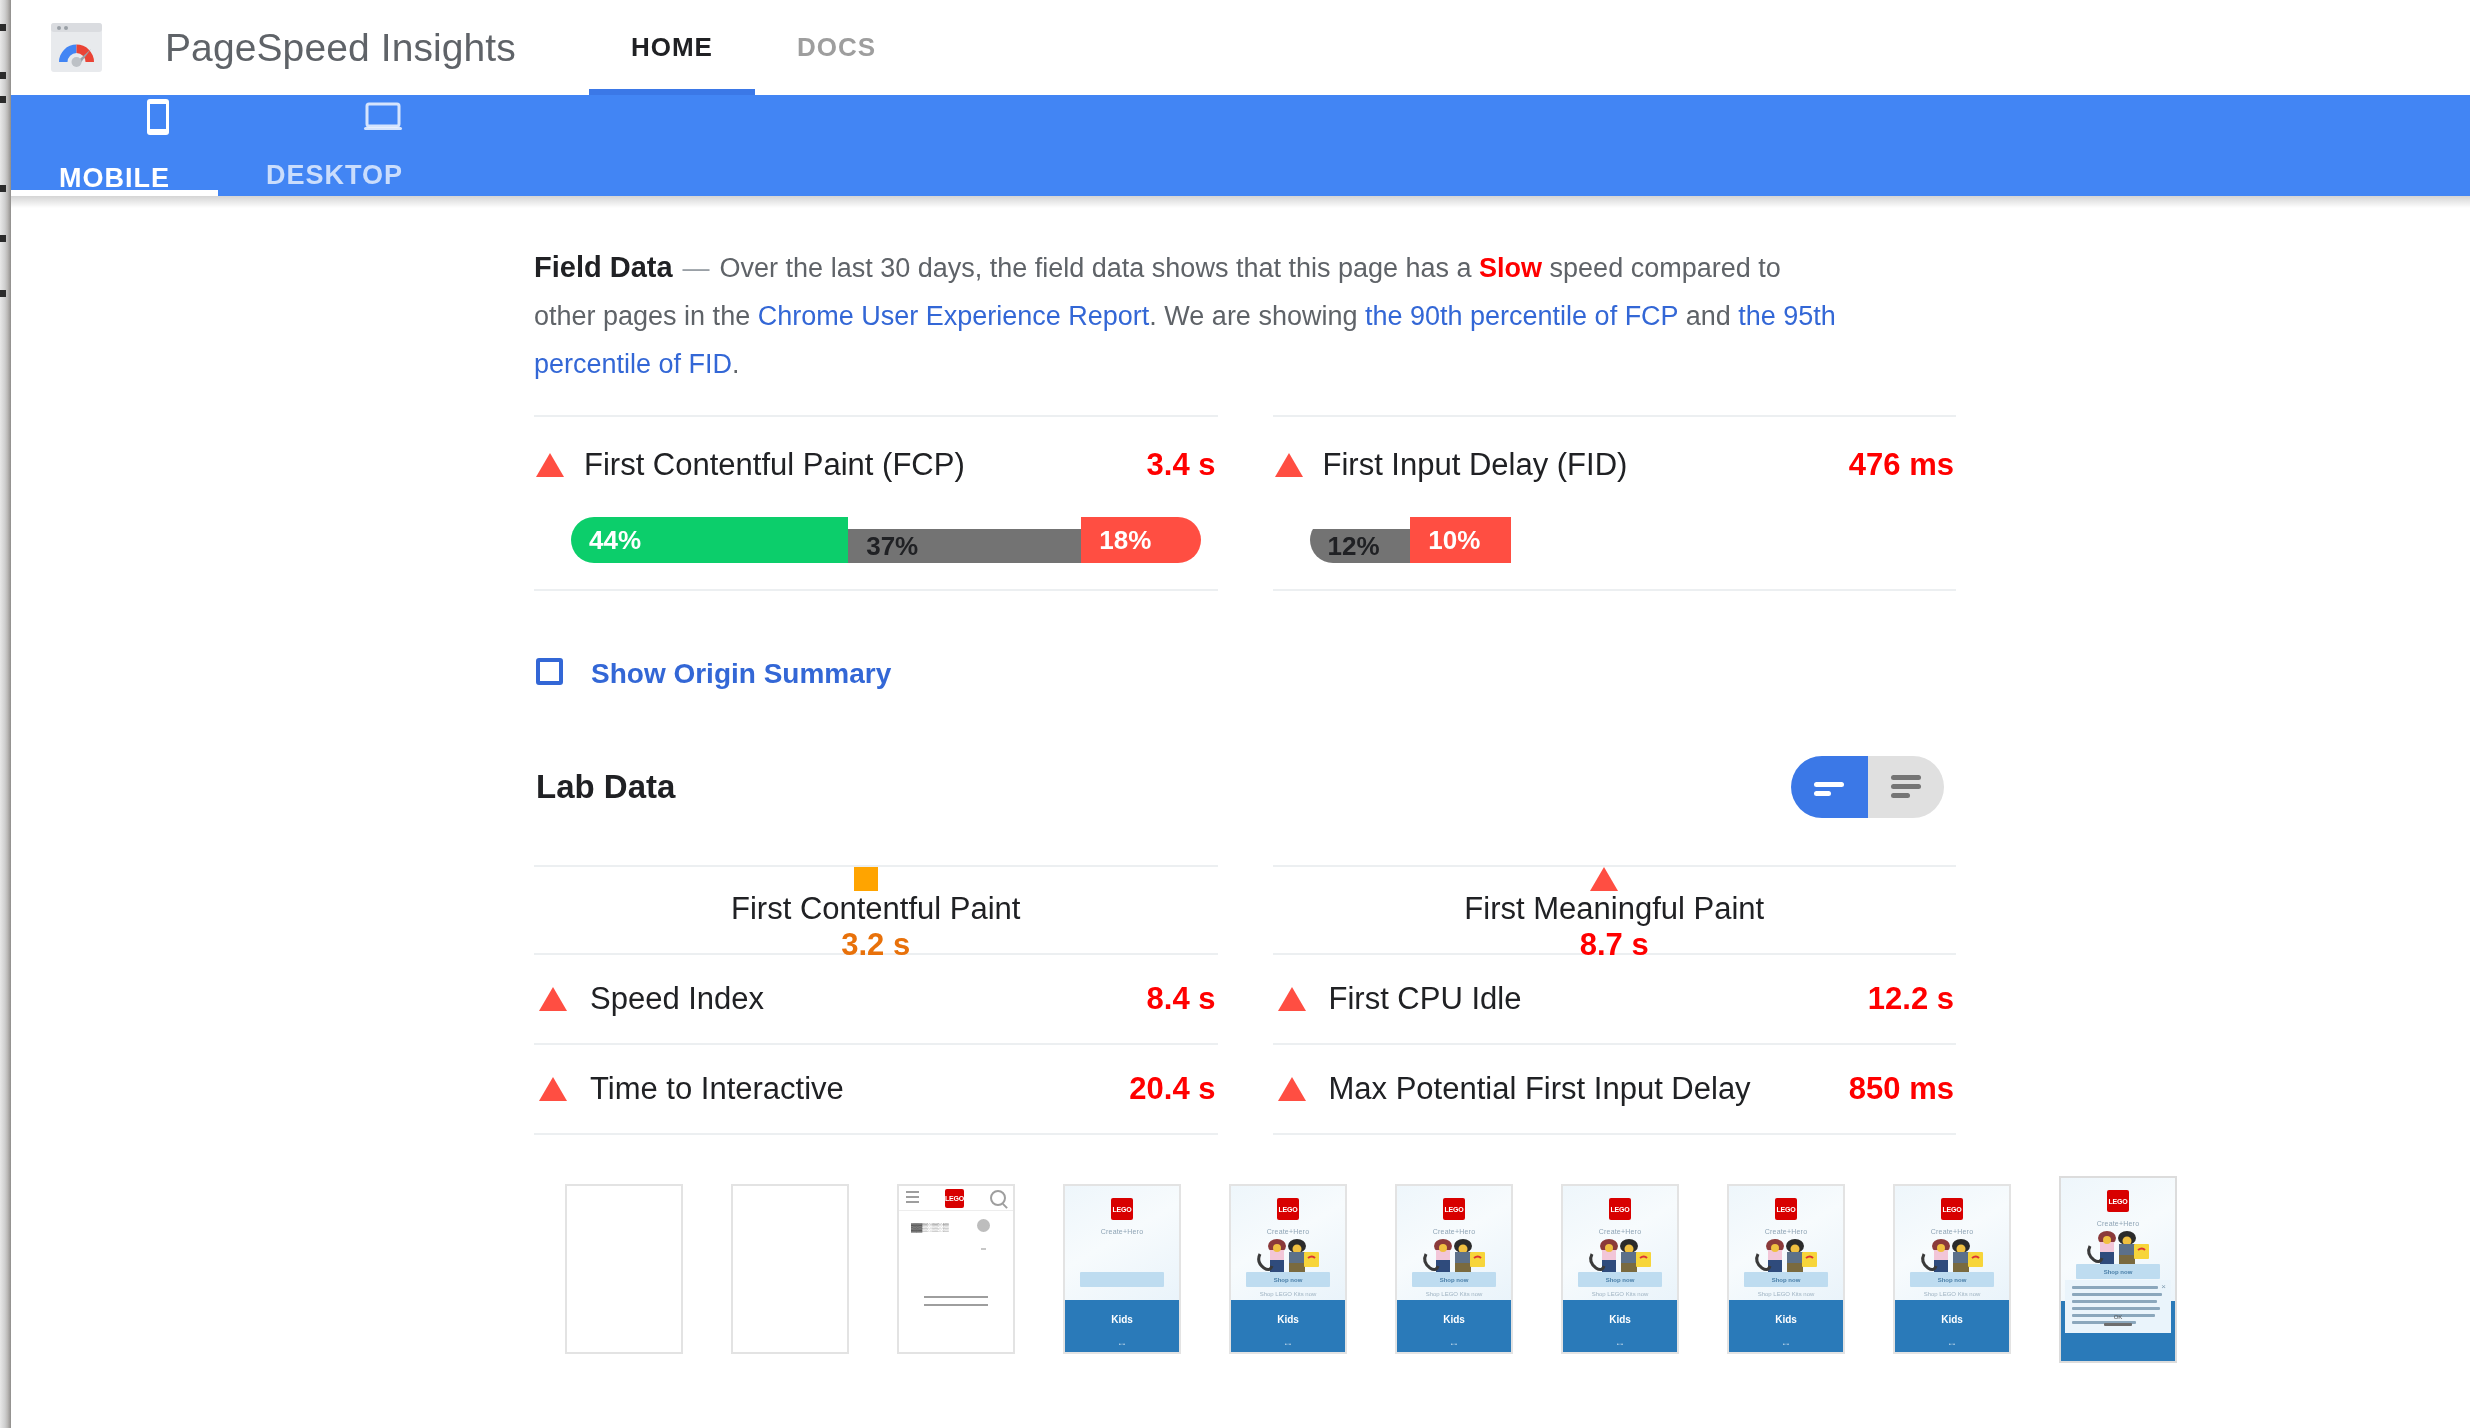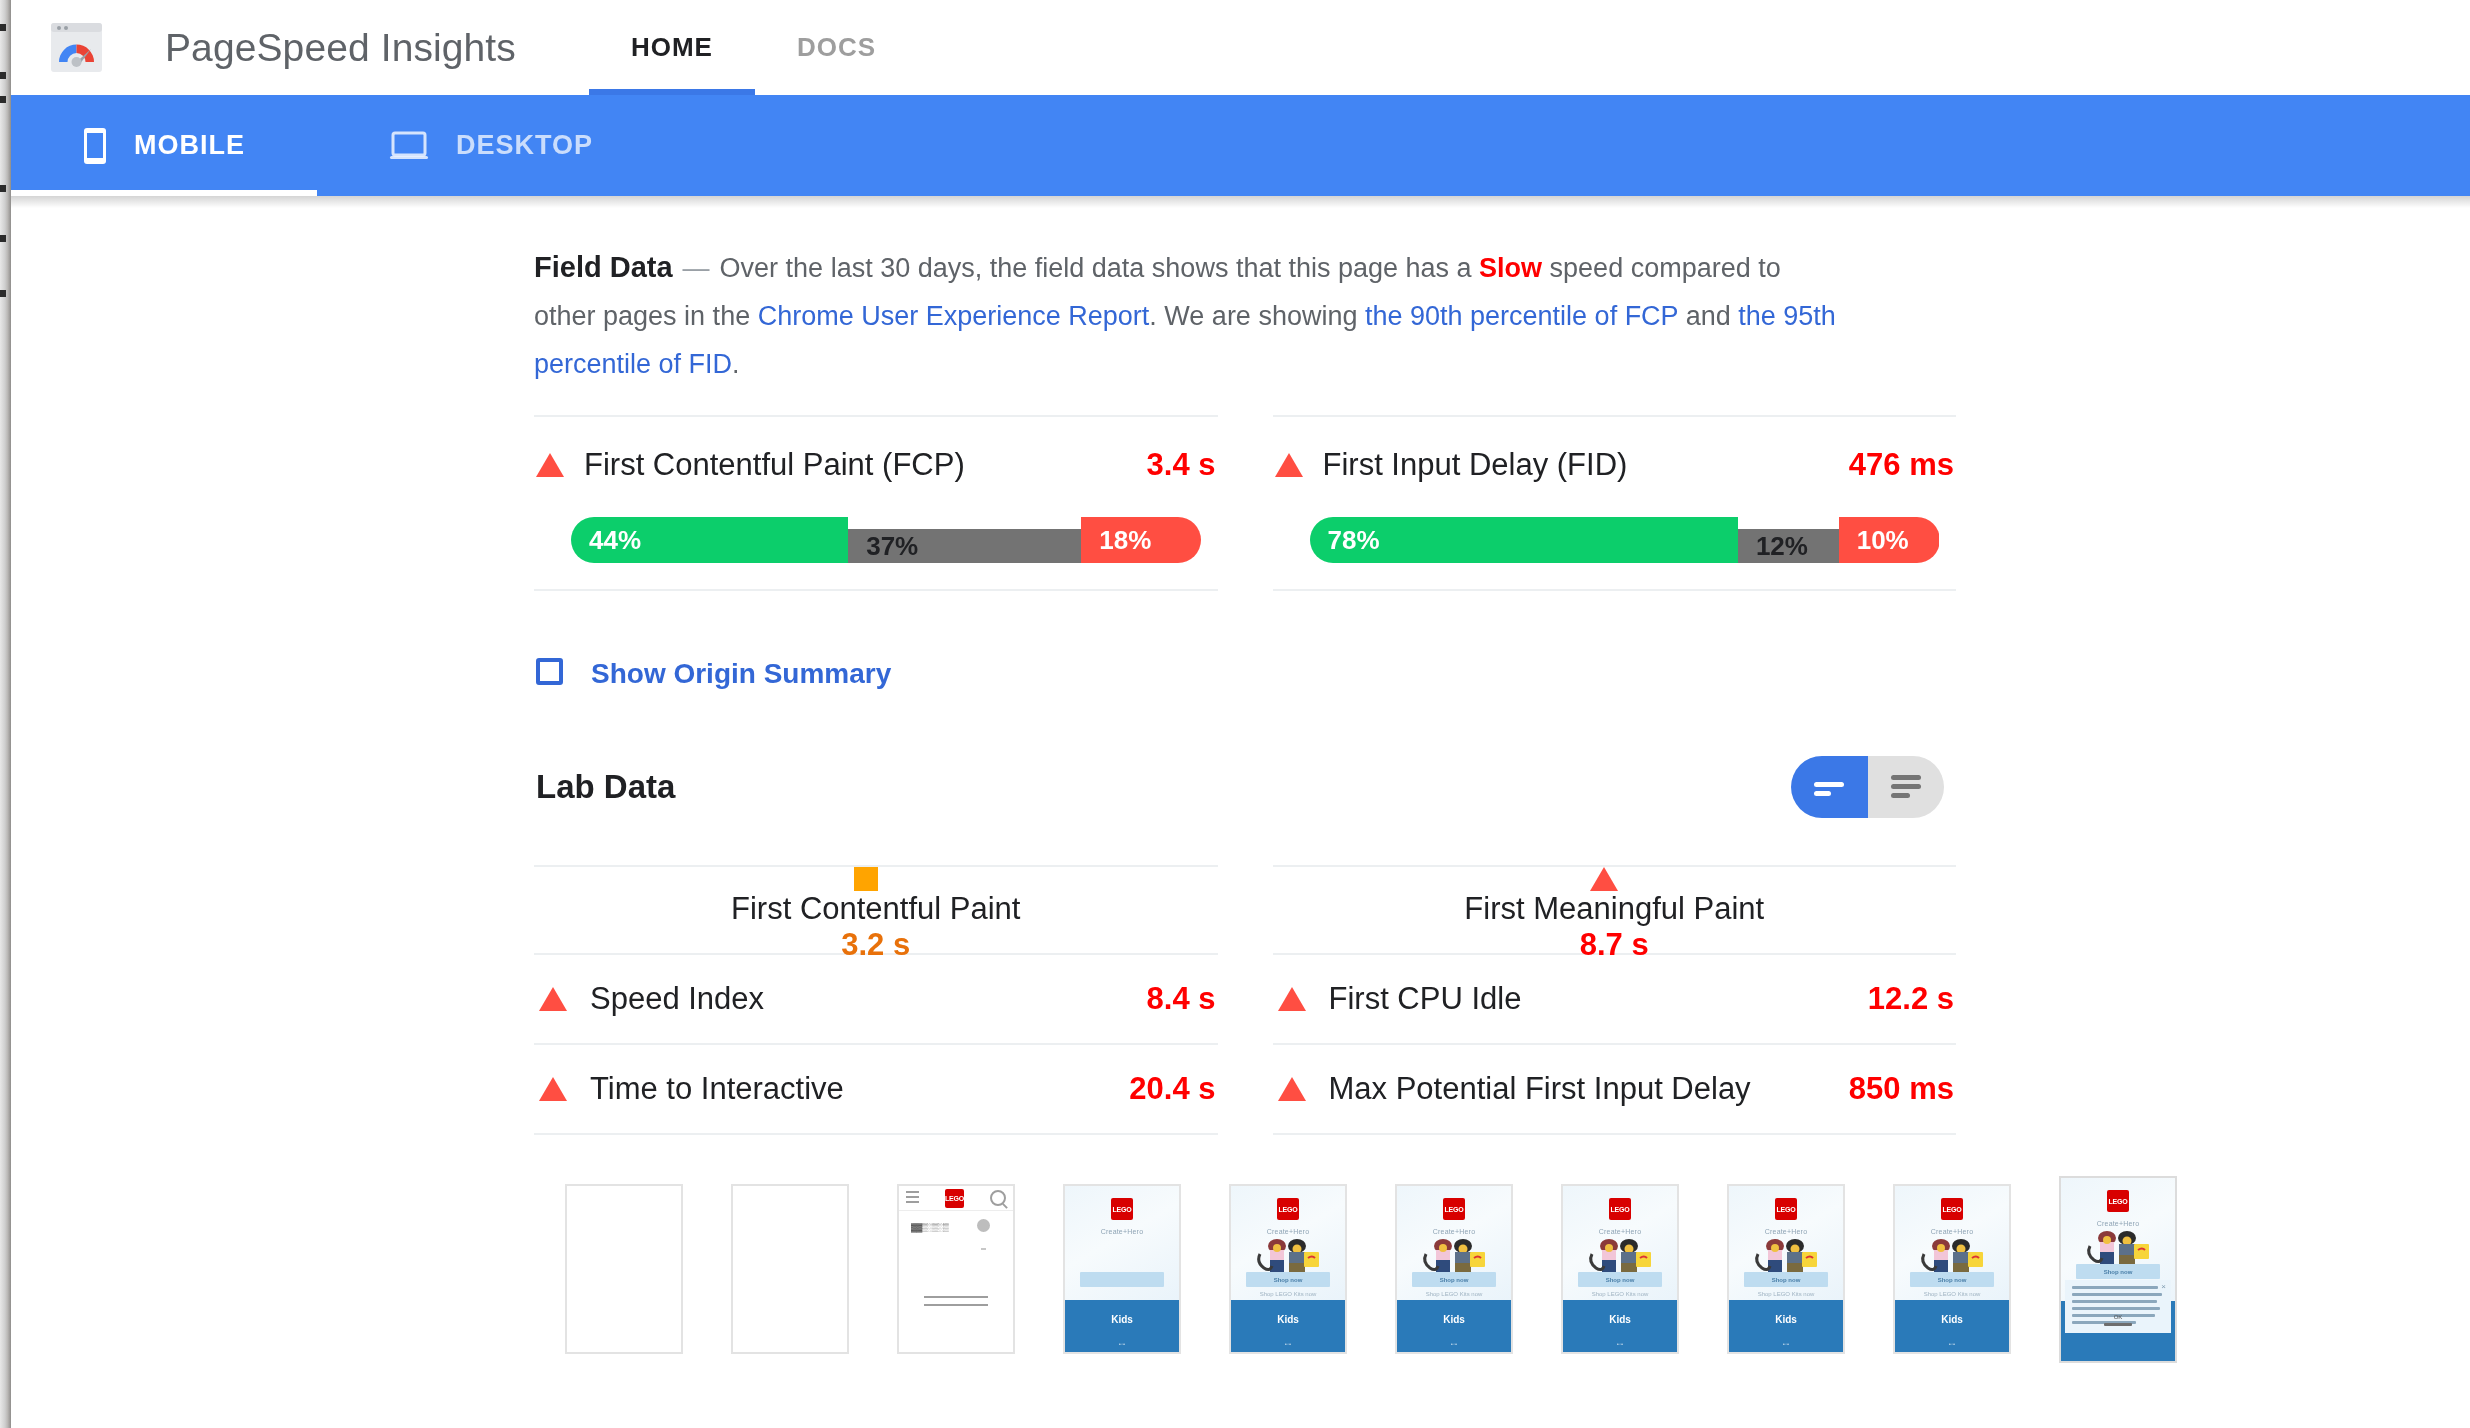--- a/index.html
+++ b/index.html
@@ -95,32 +95,33 @@
     position: absolute;
     left: 11px; top: 95px;
     width: 2459px; height: 101px;
     background: #4285f4;
     display: flex;
     align-items: stretch;
     box-sizing: border-box;
   }
   .device-tab {
     display: flex;
-    align-items: center;
+    align-items: flex-end;
     justify-content: center;
     gap: 27px;
     height: 101px;
-    padding: 0 72px;
+    padding: 0 48px;
     position: relative;
     cursor: pointer;
     color: rgba(255,255,255,.72);
     font-size: 27px;
     font-weight: 700;
     letter-spacing: 1.0px;
     box-sizing: border-box;
+    flex-direction: column;
   }
   .device-tab.active { color: #ffffff; }
   .device-tab.active::after {
     content: "";
     position: absolute;
     left: 0; right: 0; bottom: 0;
     height: 6px;
     background: #ffffff;
   }
   .device-tab .dev-icon { display: flex; align-items: center; }
@@ -484,21 +485,20 @@
       </div>
     </section>
 
     <section class="metric-card">
       <div class="metric-head">
         <span class="tri"></span>
         <span class="metric-name">First Input Delay (FID)</span>
         <span class="metric-val">476 ms</span>
       </div>
       <div class="dist-bar">
-        <div class="dist-seg seg-good" style="width:68%">78%</div>
         <div class="dist-seg seg-avg" style="width:16%">12%</div>
         <div class="dist-seg seg-slow" style="width:16%">10%</div>
       </div>
     </section>
 
   </div>
 
   <div class="origin-row">
     <span class="checkbox"></span>
     <span class="origin-label">Show Origin Summary</span>

